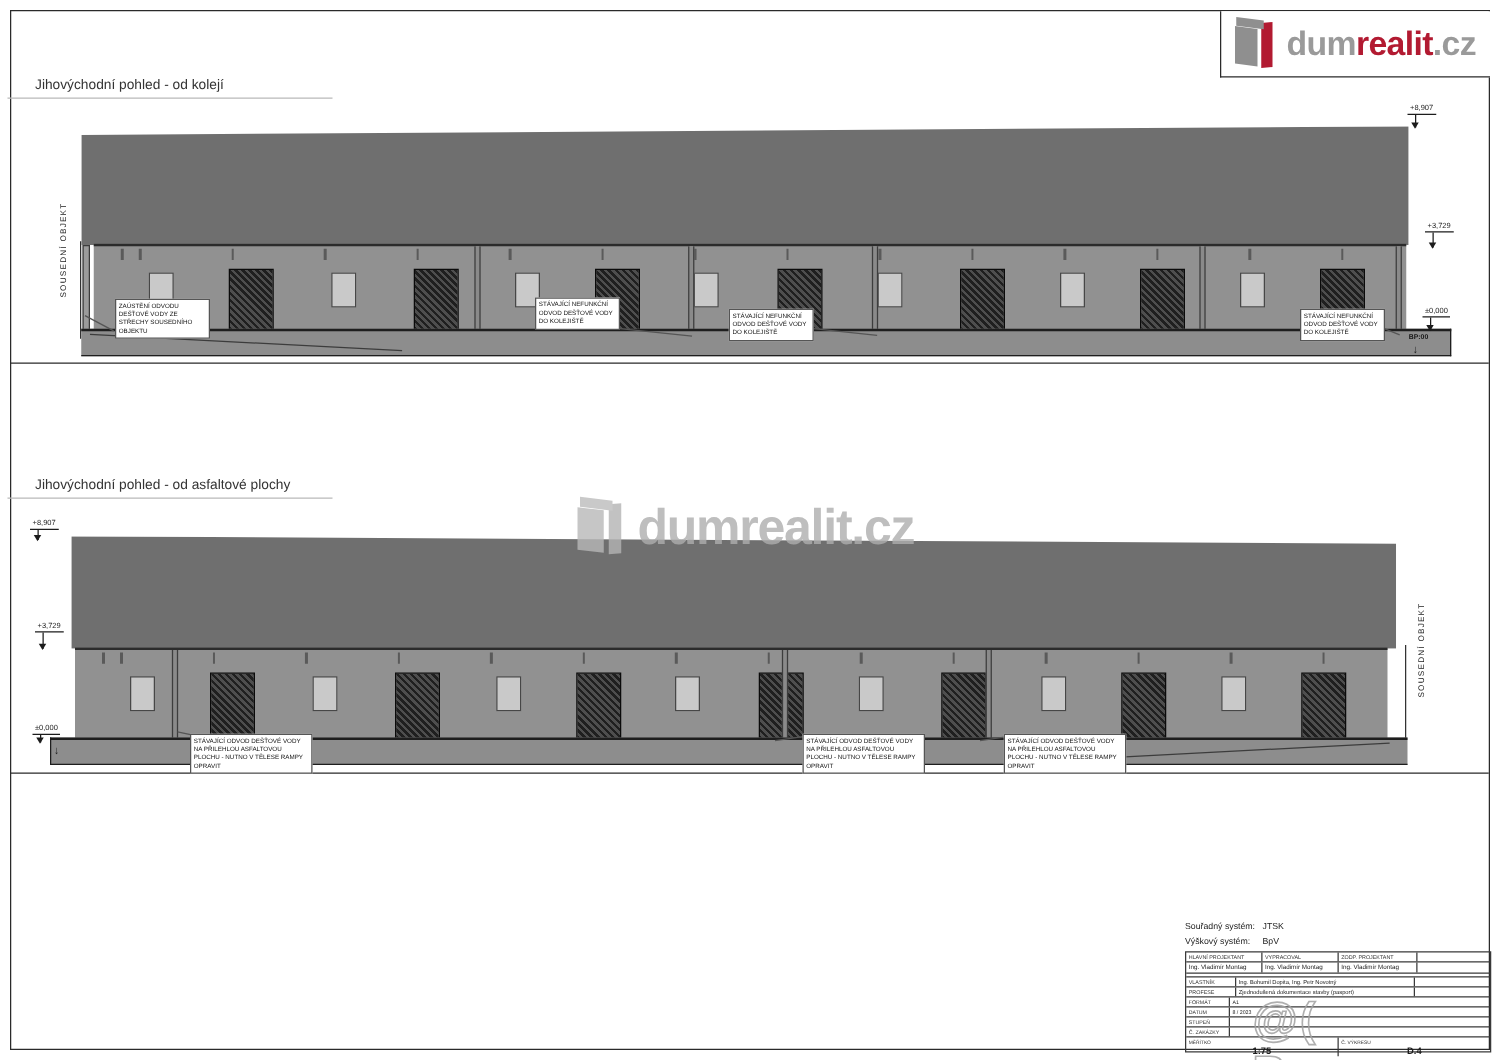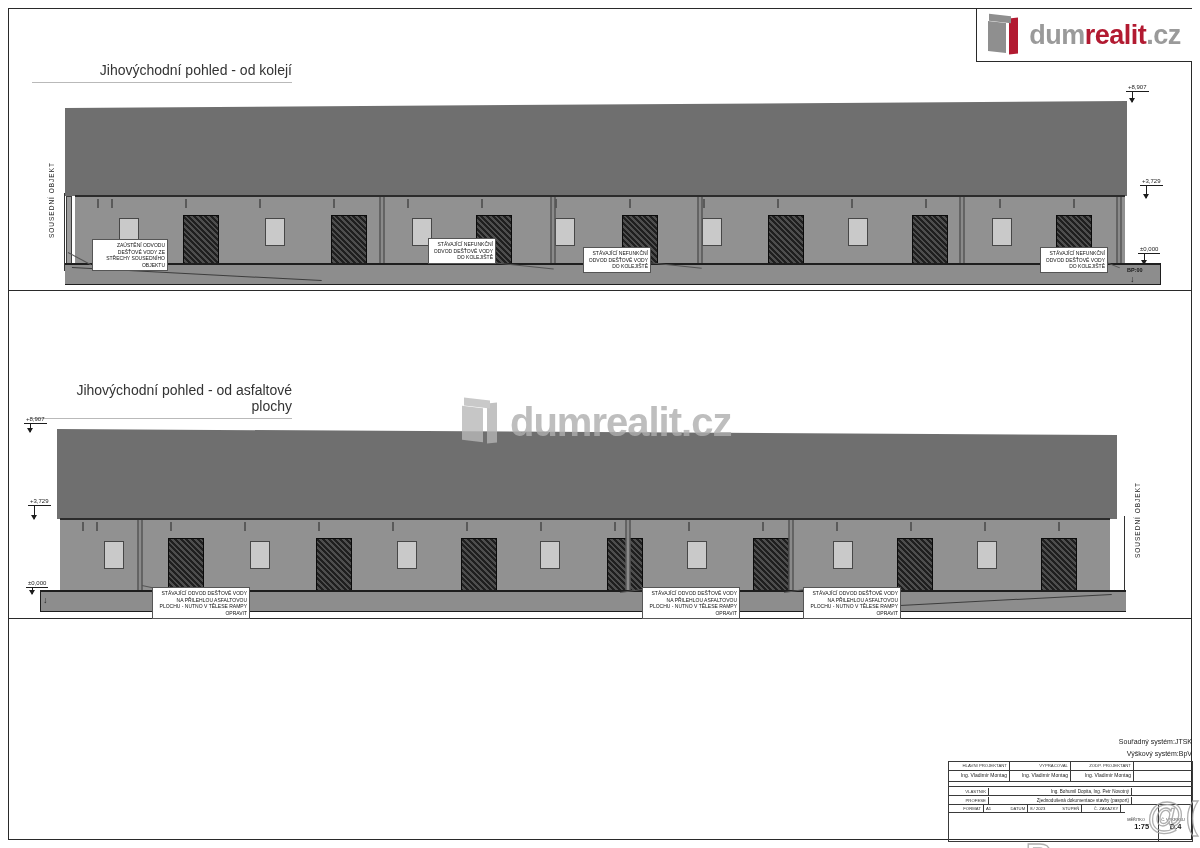--- a/index.html
+++ b/index.html
@@ -1,33 +1,33 @@
 <!DOCTYPE html>
 <html><head>
 <meta charset="utf-8">
 <style>
   html,body{margin:0;padding:0;background:#fff;}
   .sheet{position:relative;width:1200px;height:848px;background:#fff;overflow:hidden;
-         font-family:"Liberation Sans",sans-serif;color:#1c1c1c;text-align:right;}
+         font-family:"Liberation Sans",sans-serif;color:#1c1c1c;}
   
   .frame{position:absolute;left:8px;top:8px;width:1182px;height:830px;border:1px solid #2a2a2a;}
   .hline{position:absolute;left:8px;width:1183px;height:1px;background:#2a2a2a;}
   .hline.h1{top:290px;} .hline.h2{top:618px;}
   
   .logo-box{position:absolute;left:976px;top:9px;width:215px;height:52px;background:#fff;
             border-left:1px solid #2a2a2a;border-bottom:1px solid #2a2a2a;
             display:flex;align-items:center;justify-content:center;gap:9px;}
   .logo-icon{position:relative;width:32px;height:40px;}
   .logo-icon .fl{position:absolute;left:0;top:7px;width:18px;height:30px;background:#8f8f8f;transform:skewY(7deg);}
   .logo-icon .fr{position:absolute;left:21px;top:3px;width:9px;height:36px;background:#b21a31;transform:skewY(-5deg);}
   .logo-icon .ft{position:absolute;left:1px;top:0px;width:22px;height:7px;background:#8f8f8f;transform:skewY(7deg);}
   .logo-text{font-size:27px;font-weight:700;letter-spacing:-0.5px;}
   .logo-text .g{color:#9a9a9a;} .logo-text .r{color:#b21a31;}
   
-  .elev-title{position:absolute;left:32px;width:238px;padding:0 0 4px 22px;font-size:14px;color:#333;
+  .elev-title{position:absolute;left:6px;width:238px;padding:0 0 4px 22px;font-size:11px;color:#333;
               border-bottom:1px solid #b9b9b9;}
   .t1{top:62px;} .t2{top:382px;}
   
   .vtext{position:absolute;writing-mode:vertical-rl;transform:rotate(180deg);
          font-size:6.5px;letter-spacing:1px;color:#222;white-space:nowrap;}
   .e1-side{left:48px;top:162px;} .e2-side{left:1134px;top:482px;}
   
   .roof{position:absolute;background:#6f6f6f;}
   .e1-roof{left:65px;top:101px;width:1062px;height:95px;clip-path:polygon(0 7px,100% 0,100% 100%,0 100%);}
   .e2-roof{left:57px;top:429px;width:1060px;height:90px;clip-path:polygon(0 0,100% 6px,100% 100%,0 100%);}
@@ -109,21 +109,21 @@
   .r1{height:8px;font-size:4.3px;color:#333;}
   .r2{height:10px;font-size:5px;}
   .r3{height:4px;}
   .r4,.r5{height:8px;font-size:4.6px;align-items:center;}
   .c59{width:56px;} .c58{width:56px;} .c60{width:58px;} .cfx{flex:1;}
   .c37{width:35px;font-size:4.3px;color:#333;} .c140{width:138px;}
   .r6{flex:1;border-bottom:none;}
   .tb-left{width:169px;border-right:1px solid #3a3a3a;display:flex;flex-direction:column;}
   .tb-proj{flex:1;padding:3px 4px;font-size:9.5px;line-height:1.25;color:#111;}
   .tb-dtitle{height:13px;border-top:1px solid #3a3a3a;font-size:6.3px;display:flex;align-items:center;padding:0 4px;}
-  .tb-right{flex:1;display:flex;flex-direction:row;}
+  .tb-right{flex:1;display:flex;flex-direction:column;}
   .tb-meta{display:flex;height:7px;border-bottom:1px solid #3a3a3a;font-size:4.2px;}
   .tb-meta .ml{width:30px;border-right:1px solid #3a3a3a;padding:1px 2px;color:#333;white-space:nowrap;}
   .tb-meta .mv{flex:1;padding:1px 2px;white-space:nowrap;}
   .tb-scale{flex:1;display:flex;}
   .tb-sc{flex:1;display:flex;flex-direction:column;align-items:center;justify-content:center;border-right:1px solid #3a3a3a;}
   .tb-sc:last-child{border-right:none;}
   .tb-sc .sl{font-size:3.9px;color:#333;align-self:flex-start;padding:1px 0 0 2px;}
   .tb-sc .sv{font-size:7.5px;font-weight:700;}
 </style>
 </head>

